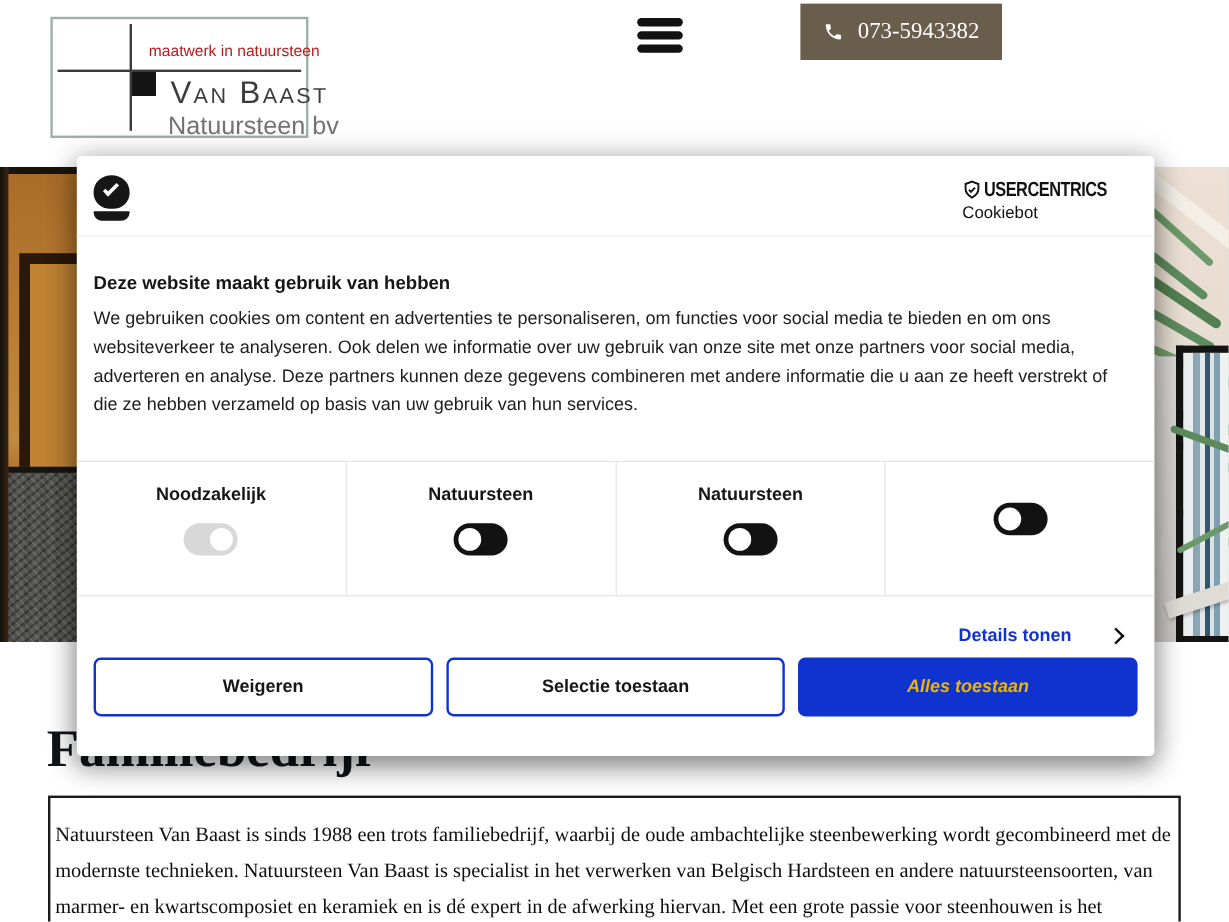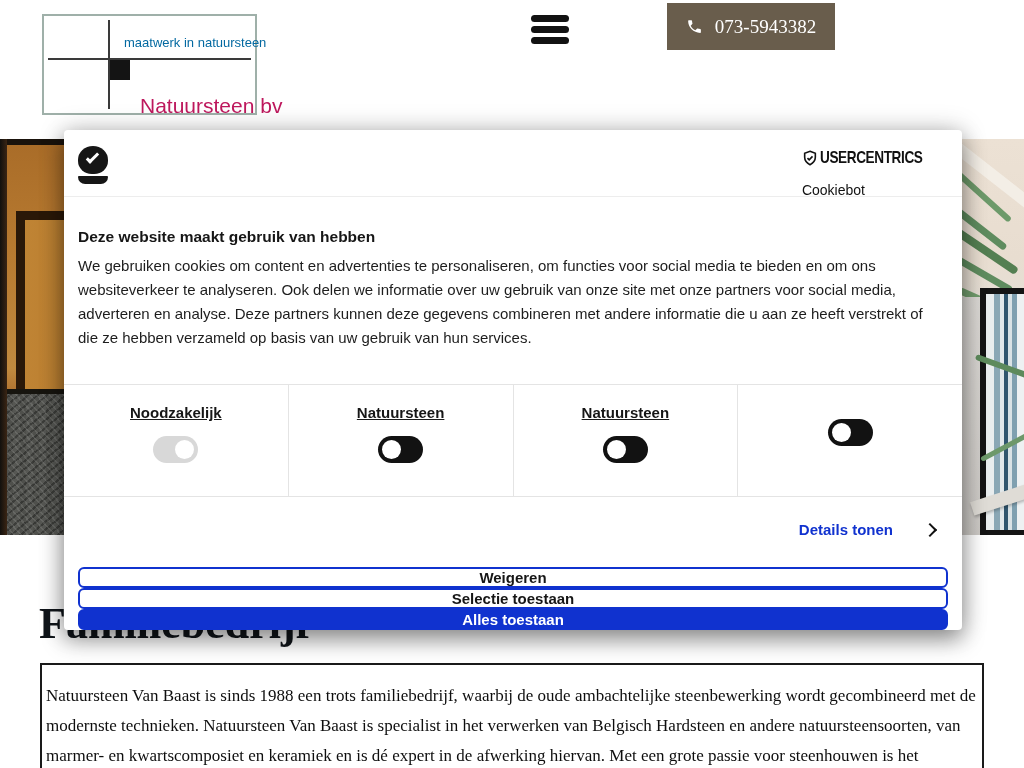--- a/index.html
+++ b/index.html
@@ -15,23 +15,23 @@
 
   
   .site-header { position:absolute; left:0; top:0; width:1024px; height:139px; background:#fff; z-index:6; }
   .logo-box {
     position:absolute; left:42px; top:14px; width:215px; height:101px;
     background:#fff; border:2px solid #9fb0a9;
   }
   .logo-vline { position:absolute; left:64px; top:4px; bottom:4px; width:2px; background:#3a3a3a; }
   .logo-hline { position:absolute; left:4px; right:4px; top:42px; height:2px; background:#3a3a3a; }
   .logo-square { position:absolute; left:66px; top:44px; width:20px; height:20px; background:#141414; }
-  .logo-tagline { position:absolute; left:80px; top:19px; font-size:13px; color:#0369a1; white-space:nowrap;text-align:center; }
+  .logo-tagline { position:absolute; left:80px; top:19px; font-size:13px; color:#b91c1c; white-space:nowrap;text-align:center; }
   .logo-name { position:absolute; left:98px; top:46px; font-variant:small-caps; font-size:26px; letter-spacing:2px; color:#3c3c3c; white-space:nowrap; }
-  .logo-sub { position:absolute; left:96px; top:78px; font-size:21px; color:#be185d; white-space:nowrap; }
+  .logo-sub { position:absolute; left:96px; top:78px; font-size:21px; color:#737373; white-space:nowrap; }
 
   .hamburger { position:absolute; left:531px; top:15px; width:40px; height:36px; cursor:pointer; }
   .hamburger span { display:block; width:38px; height:7px; background:#121212; border-radius:3.5px; margin-bottom:4px; }
 
   .phone-button {
     position:absolute; left:667px; top:3px; width:168px; height:47px;
     background:var(--phone-brown); color:#fff; display:flex; align-items:center; justify-content:center; gap:12px;
     font-family:"Liberation Serif", serif; font-size:19px; cursor:pointer;
   }
   .phone-button svg { width:17px; height:17px; }
@@ -93,57 +93,58 @@
     box-shadow:0 10px 22px rgba(0,0,0,.38), 0 0 26px rgba(0,0,0,.22);
   }
   .cd-header { position:absolute; left:0; top:0; right:0; height:67px; border-bottom:1px solid #ededed; }
   .cb-logo { position:absolute; left:14px; top:16px; width:32px; height:38px; }
   .cb-circle { width:30px; height:28px; border-radius:50% 50% 46% 46%; background:#161616; position:relative; }
   .cb-check { position:absolute; left:8px; top:8px; width:13px; height:6px; border-left:3px solid #fff; border-bottom:3px solid #fff; transform:rotate(-45deg); }
   .cb-plate { width:30px; height:8px; margin-top:2px; background:#161616; border-radius:2px 2px 16px 16px; }
   .uc-block { position:absolute; right:14px; top:18px; text-align:left; }
   .uc-row { display:flex; align-items:center; gap:2px; }
   .uc-name { font-weight:bold; font-size:17px; letter-spacing:-0.5px; transform:scaleX(.8); transform-origin:left center; white-space:nowrap; color:#111; }
-  .uc-product { font-size:14px; color:#111; margin-top:14px; }
+  .uc-product { font-size:14px; color:#111; margin-top:1px; }
 
   .cd-title { position:absolute; left:14px; top:98px; font-size:15.5px; font-weight:bold; color:#161616; }
   .cd-desc { position:absolute; left:14px; top:124px; width:862px; font-size:15px; line-height:24px; color:#1d1d1d; }
 
-  .cd-toggles { position:absolute; left:0; right:0; top:254px; height:113px; border-top:1px solid #e4e4e4; border-bottom:1px solid #e4e4e4; display:flex;text-decoration:underline; }
+  .cd-toggles { position:absolute; left:0; right:0; top:254px; height:113px; border-top:1px solid #e4e4e4; border-bottom:1px solid #e4e4e4; display:flex; }
   .toggle-cell { flex:1; border-right:1px solid #e4e4e4; text-align:center; padding-top:19px; }
   .toggle-cell:last-child { border-right:none; }
   .toggle-label { font-size:15px; font-weight:bold; color:#161616; }
   .toggle { position:relative; width:45px; height:27px; border-radius:14px; margin:15px auto 0 auto; cursor:pointer; }
   .toggle.on  { background:#d8d8d8; }
   .toggle.off { background:#121212; }
   .toggle .knob { position:absolute; top:4px; width:19px; height:19px; border-radius:50%; background:#fff; }
   .toggle.off .knob { left:4px; }
   .toggle.on  .knob { right:4px; }
 
   .cd-details { position:absolute; top:391px; right:27px; display:flex; align-items:center; gap:32px; cursor:pointer; }
   .details-label { color:var(--accent-blue); font-size:15px; font-weight:bold; }
   .chev-right { width:10px; height:10px; border-top:2.5px solid #111; border-right:2.5px solid #111; transform:rotate(45deg); margin-top:1px; }
 
-  .cd-buttons { position:absolute; left:14px; right:14px; top:437px; display:flex; gap:0;flex-direction:column; }
+  .cd-buttons { position:absolute; left:14px; right:14px; top:418px; display:flex; gap:11px; }
   .cd-btn {
     flex:1; height:49px; border:2px solid var(--accent-blue); border-radius:6px; background:#fff;
     font-family:"Liberation Sans", sans-serif; font-size:15px; font-weight:bold; color:#161616;
     display:flex; align-items:center; justify-content:center; cursor:pointer;
   }
-  .cd-btn.primary { background:var(--accent-blue); color:#ffffff; }
+  .cd-btn.primary { background:var(--accent-blue); color:#eab308;font-style:italic; }
 </style>
 </head>
 <body>
 
 <div class="site-header">
   <div class="logo-box">
     <div class="logo-vline"></div>
     <div class="logo-hline"></div>
     <div class="logo-square"></div>
     <div class="logo-tagline">maatwerk in natuursteen</div>
+    <div class="logo-name">Van Baast</div>
     <div class="logo-sub">Natuursteen bv</div>
   </div>
 
   <div class="hamburger">
     <span></span>
       <span></span>
       <span></span>
   </div>
 
   <div class="phone-button">

